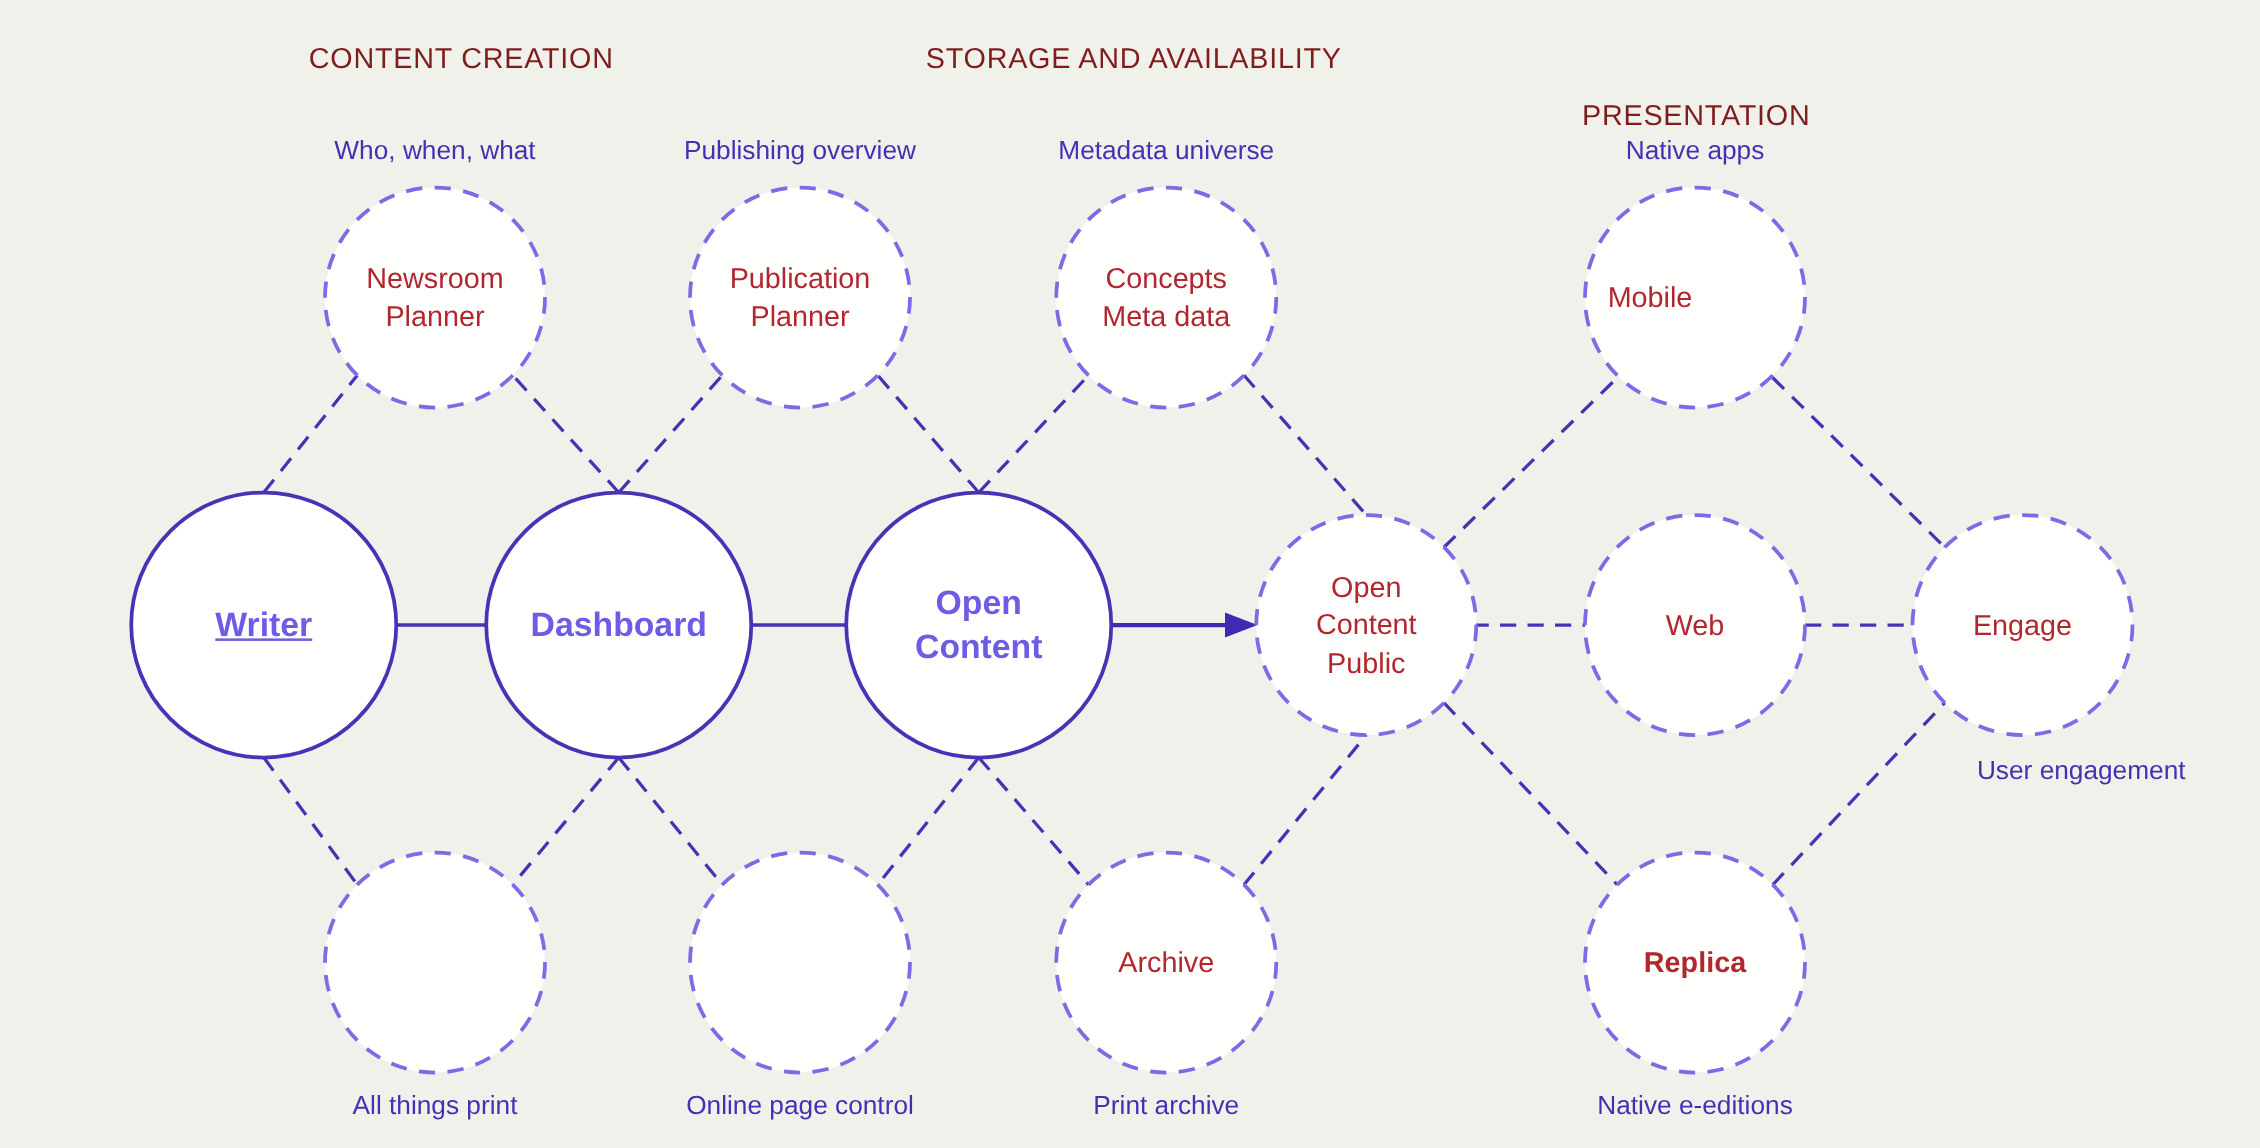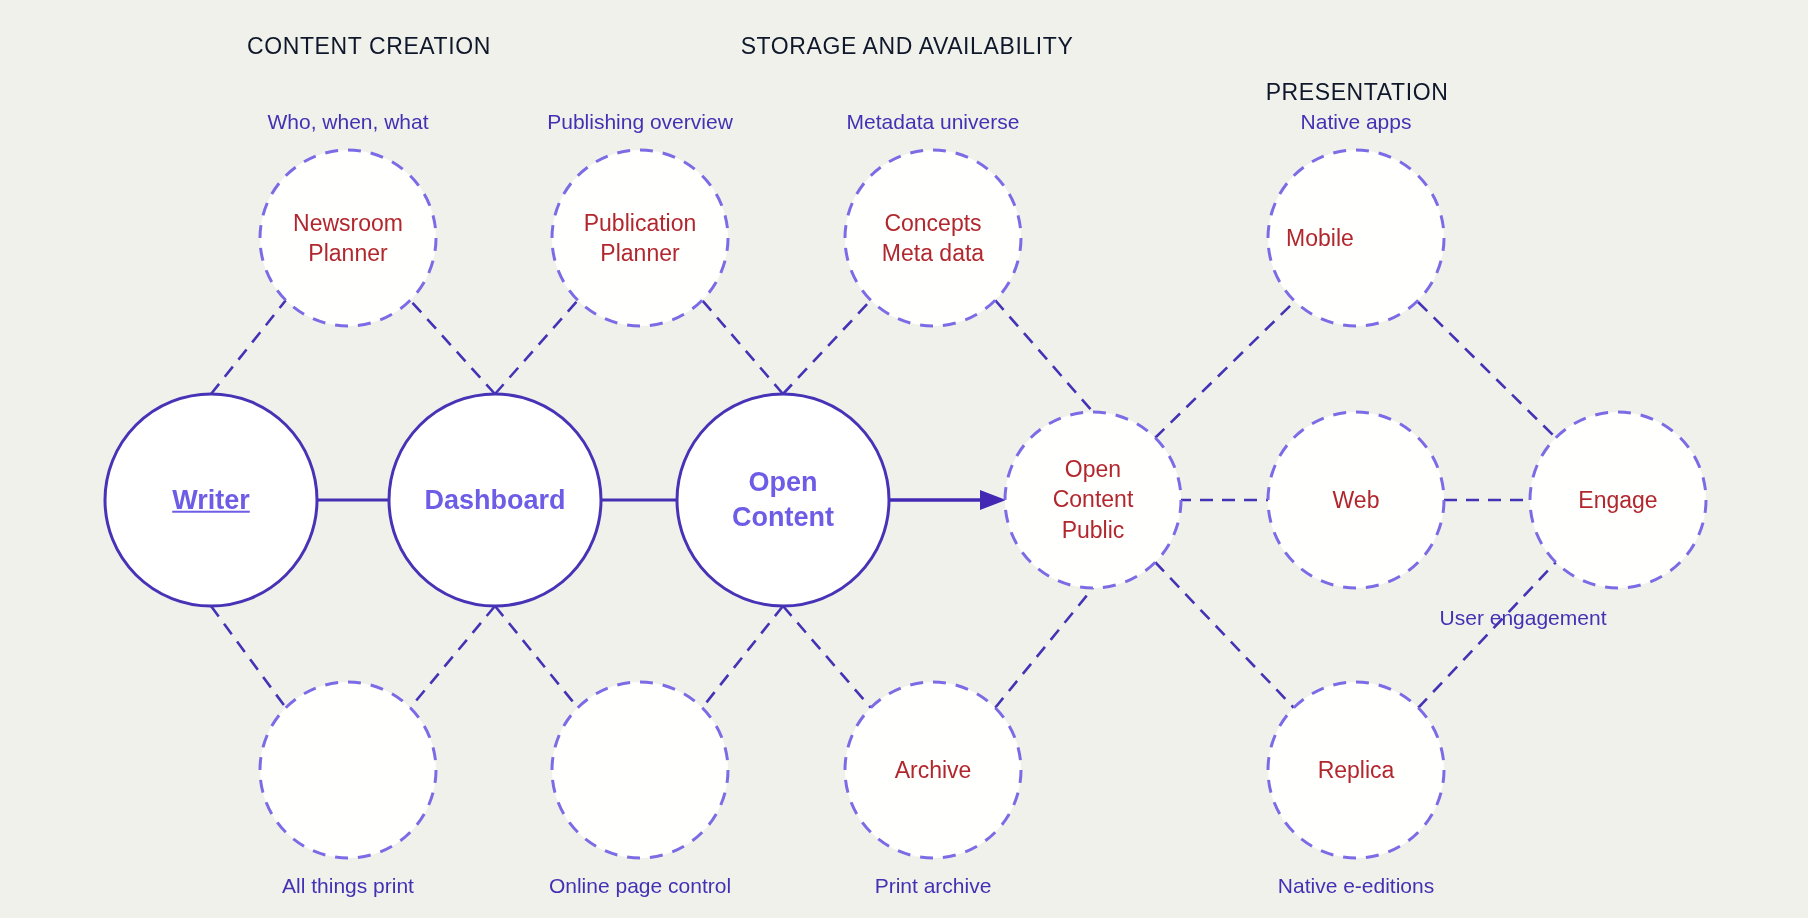--- a/index.html
+++ b/index.html
@@ -55,21 +55,21 @@
     position: absolute;
     transform: translate(-50%, -50%);
     text-align: center;
     white-space: pre-line;
     line-height: 1.28;
   }
   .section-header {
     font-size: 23px;
     font-weight: 500;
     letter-spacing: 0.6px;
-    color: #0f172a;
+    color: #7f1d1d;
     white-space: nowrap;
   }
   .caption {
     font-size: 21px;
     color: #4331b4;
     white-space: nowrap;
   }
   .node-label-primary {
     font-size: 27px;
     font-weight: bold;
@@ -136,35 +136,35 @@
   <div class="txt caption" style="left:348px;  top:122px;">Who, when, what</div>
   <div class="txt caption" style="left:640px;  top:122px;">Publishing overview</div>
   <div class="txt caption" style="left:933px;  top:122px;">Metadata universe</div>
   <div class="txt caption" style="left:1356px; top:122px;">Native apps</div>
 
   <div class="txt caption" style="left:348px;  top:886px;">All things print</div>
   <div class="txt caption" style="left:640px;  top:886px;">Online page control</div>
   <div class="txt caption" style="left:933px;  top:886px;">Print archive</div>
   <div class="txt caption" style="left:1356px; top:886px;">Native e-editions</div>
 
-  <div class="txt caption" style="left:1523px; top:618px;">User engagement</div>
+  <div class="txt caption" style="left:1665px; top:618px;">User engagement</div>
 
   <div class="txt node-label-primary" style="left:211px; top:500px;text-decoration:underline;">Writer</div>
   <div class="txt node-label-primary" style="left:495px; top:500px;text-align:right;">Dashboard</div>
   <div class="txt node-label-primary" style="left:783px; top:500px;">Open
 Content</div>
 
   <div class="txt node-label-secondary" style="left:348px;  top:238px;">Newsroom
 Planner</div>
   <div class="txt node-label-secondary" style="left:640px;  top:238px;">Publication
 Planner</div>
   <div class="txt node-label-secondary" style="left:933px;  top:238px;">Concepts
 Meta data</div>
   <div class="txt node-label-secondary" style="left:1320px; top:238px;">Mobile</div>
   <div class="txt node-label-secondary" style="left:1093px; top:500px;">Open
 Content
 Public</div>
   <div class="txt node-label-secondary" style="left:1356px; top:500px;">Web</div>
   <div class="txt node-label-secondary" style="left:1618px; top:500px;">Engage</div>
   <div class="txt node-label-secondary" style="left:933px;  top:770px;">Archive</div>
-  <div class="txt node-label-secondary" style="left:1356px; top:770px;">Replica</div>
+  <div class="txt node-label-secondary" style="left:1356px; top:770px;font-weight:bold;">Replica</div>
 
 </div>
 
 </body></html>

